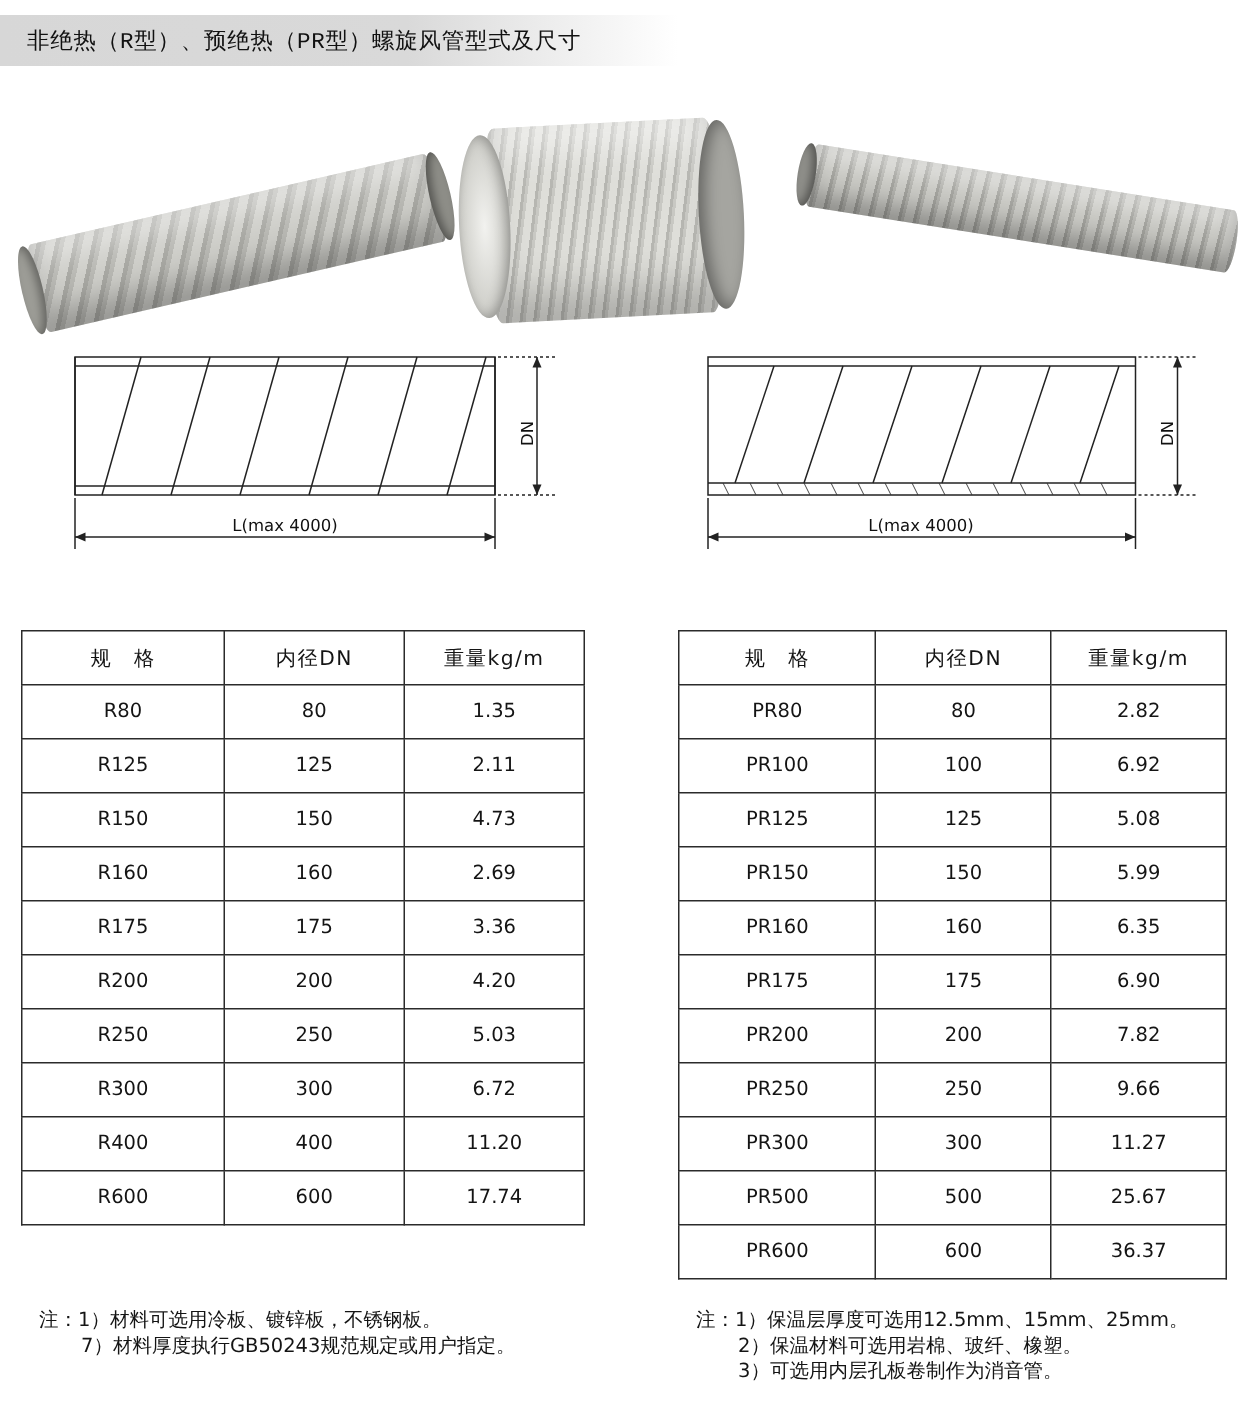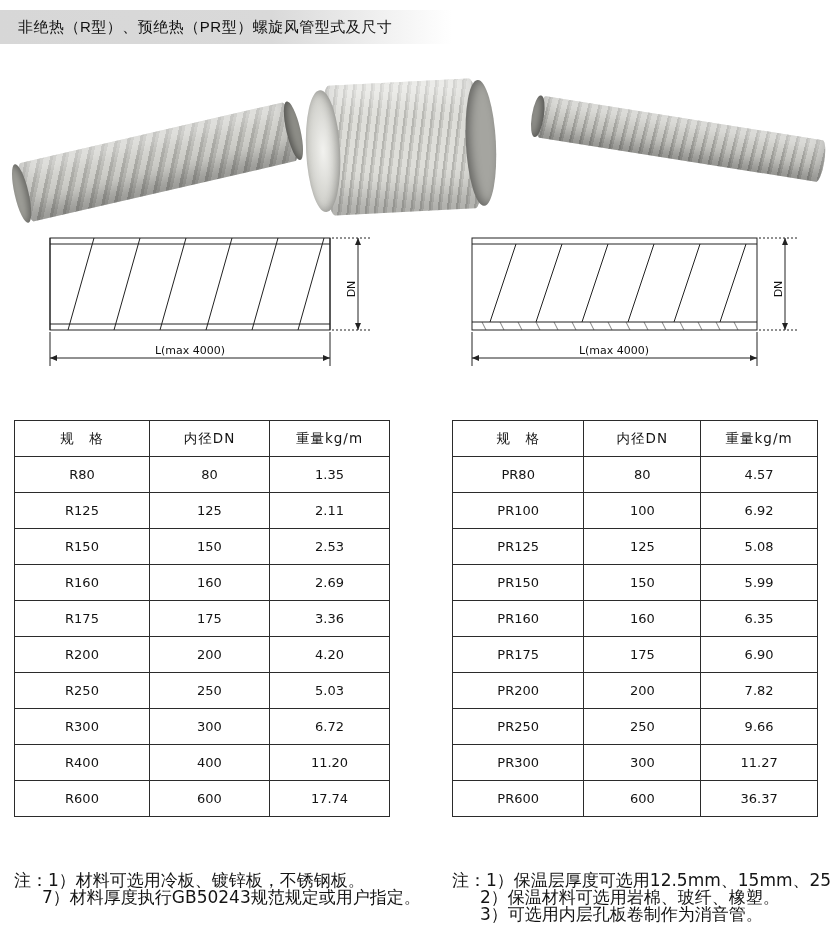--- a/index.html
+++ b/index.html
@@ -23,21 +23,21 @@
     width: 452px; height: 34px;
     background: linear-gradient(to right, #d7d7d7 0%, #d9d9d9 60%, #ffffff 100%);
   }
   .header-title {
     position: absolute;
     left: 18px; top: 18px;
     font-size: 15px;
     letter-spacing: 0.5px;
     color: #111;
     white-space: nowrap;
-    font-family: Liberation Sans, sans-serif;
+    font-family: Liberation Mono, monospace;
   }
 
   
   .photos {
     position: absolute;
     left: 0; top: 60px;
     width: 830px; height: 165px;
   }
   .pipe {
     position: absolute;
@@ -167,23 +167,24 @@
     font-size: 13.5px;
     letter-spacing: 1px;
   }
   .col-a { width: 36%; }
   .col-b { width: 32%; }
   .col-c { width: 32%; }
 
   
   .notes {
     position: absolute;
-    font-size: 17px;
+    font-size: 13px;
     line-height: 17px;
     color: #141414;
+    margin-left: 12px;
   }
   .notes-left { left: 14px; top: 872px; width: 400px; }
   .notes-right { left: 452px; top: 872px; width: 380px; }
   .notes .note-line { white-space: nowrap; }
 
   
   .dim-label {
     font-size: 11px;
     fill: #111;
   }
@@ -310,21 +311,21 @@
         <td>1.35</td>
       </tr>
       <tr>
         <td>R125</td>
         <td>125</td>
         <td>2.11</td>
       </tr>
       <tr>
         <td>R150</td>
         <td>150</td>
-        <td>2.53</td>
+        <td>4.73</td>
       </tr>
       <tr>
         <td>R160</td>
         <td>160</td>
         <td>2.69</td>
       </tr>
       <tr>
         <td>R175</td>
         <td>175</td>
         <td>3.36</td>
@@ -364,21 +365,21 @@
       <tr>
         <th class="col-a">规　格</th>
         <th class="col-b">内径DN</th>
         <th class="col-c">重量kg/m</th>
       </tr>
     </thead>
     <tbody>
       <tr>
         <td>PR80</td>
         <td>80</td>
-        <td>4.57</td>
+        <td>2.82</td>
       </tr>
       <tr>
         <td>PR100</td>
         <td>100</td>
         <td>6.92</td>
       </tr>
       <tr>
         <td>PR125</td>
         <td>125</td>
         <td>5.08</td>
@@ -405,20 +406,25 @@
       </tr>
       <tr>
         <td>PR250</td>
         <td>250</td>
         <td>9.66</td>
       </tr>
       <tr>
         <td>PR300</td>
         <td>300</td>
         <td>11.27</td>
+      </tr>
+      <tr>
+        <td>PR500</td>
+        <td>500</td>
+        <td>25.67</td>
       </tr>
       <tr>
         <td>PR600</td>
         <td>600</td>
         <td>36.37</td>
       </tr>
     </tbody>
   </table>
 </div>
 

